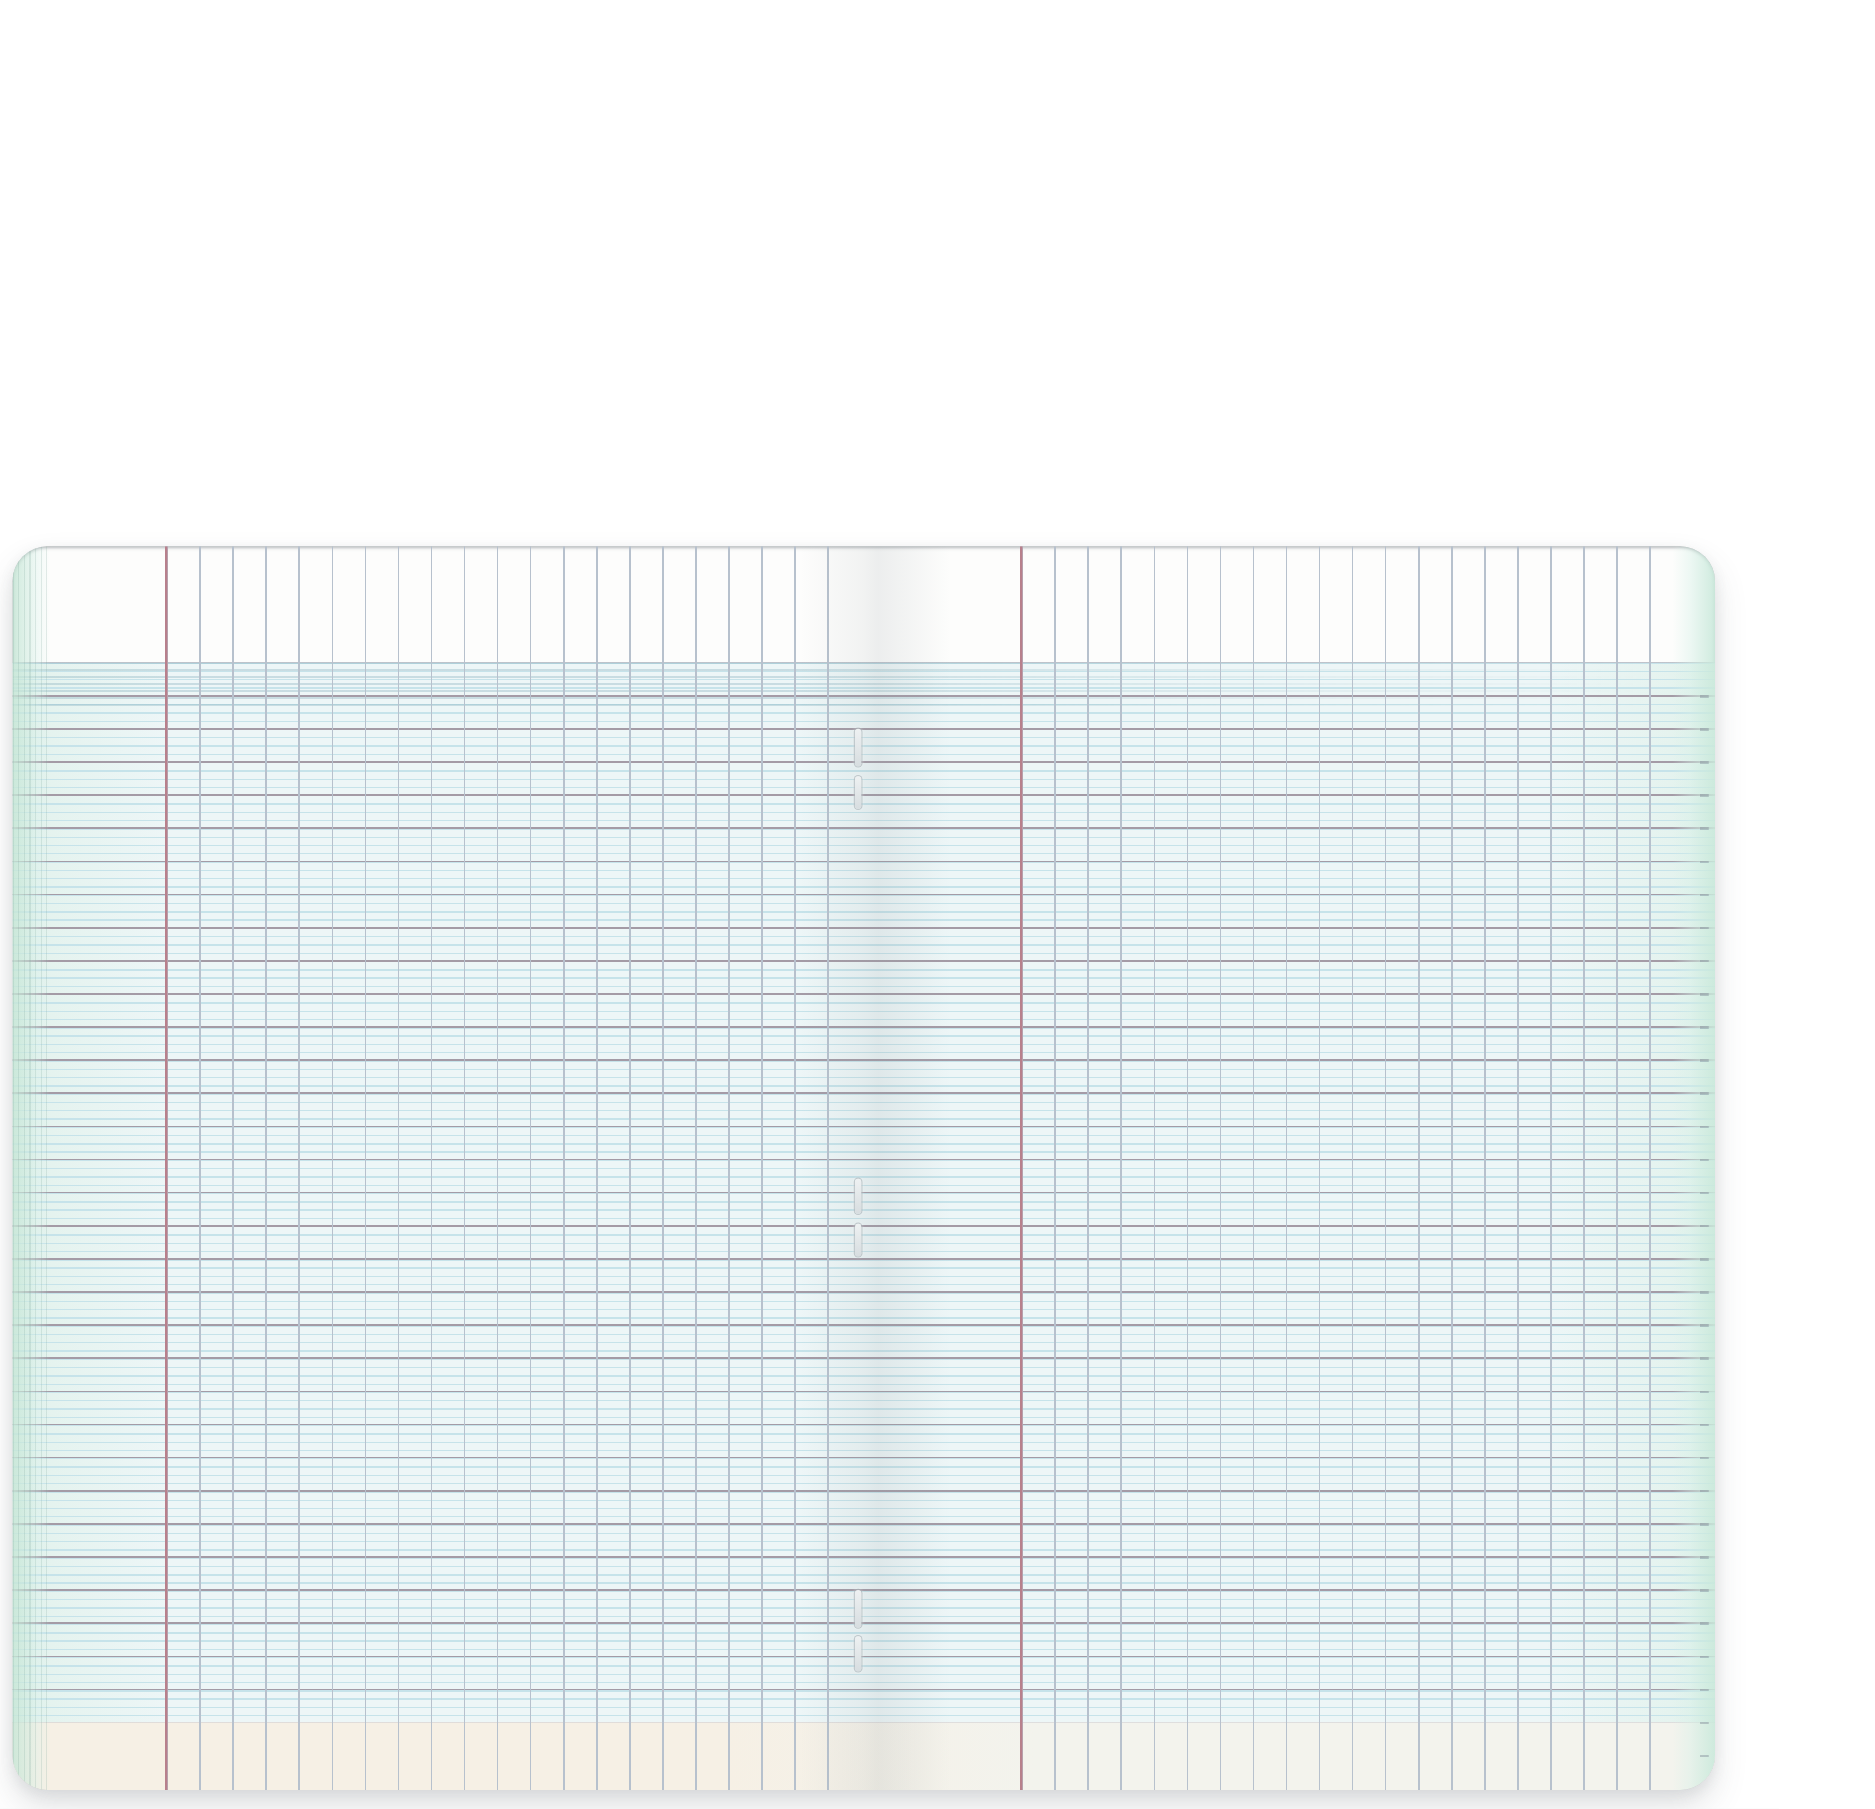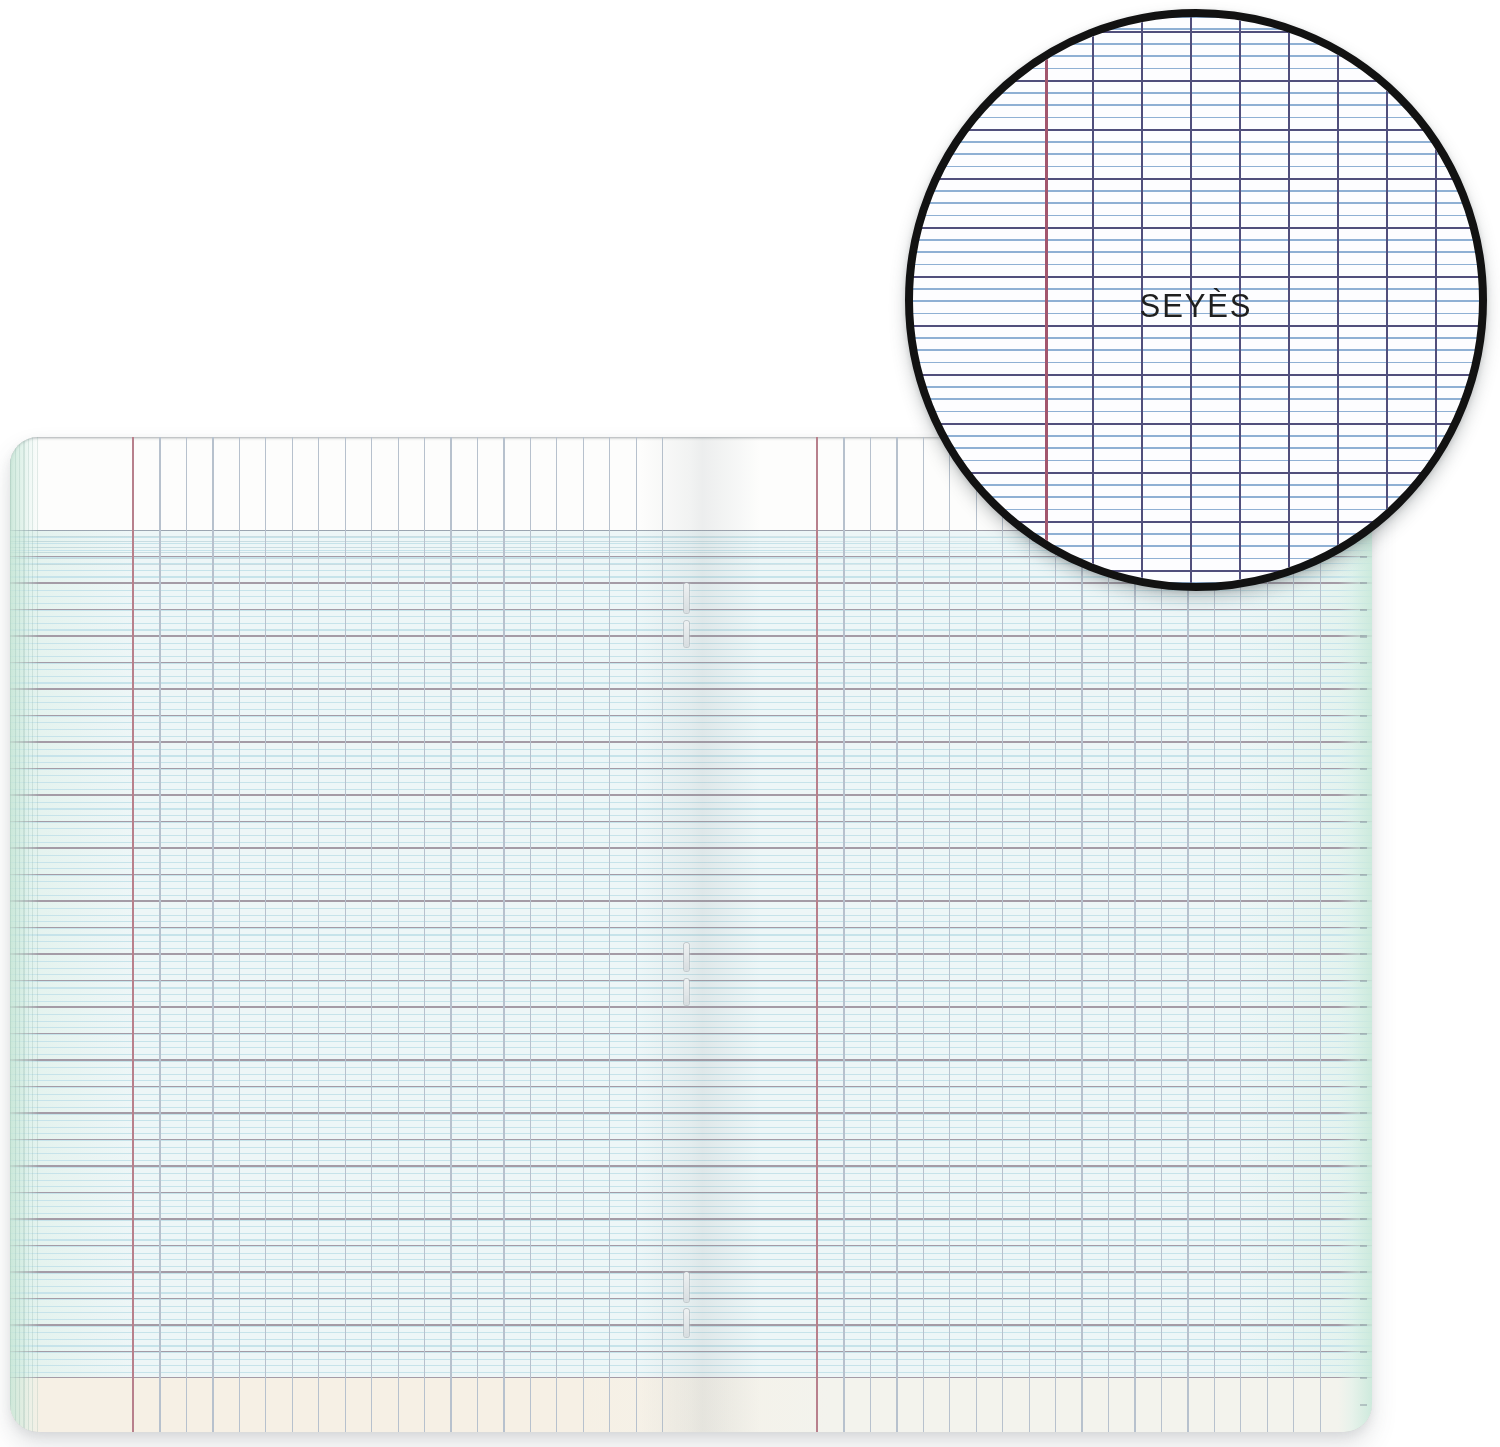--- a/index.html
+++ b/index.html
@@ -139,19 +139,14 @@
     <div class="spine-shade"></div>
 
     <div class="staple" style="top:146px;height:30px;"></div>
     <div class="staple" style="top:184px;height:26px;"></div>
     <div class="staple" style="top:506px;height:28px;"></div>
     <div class="staple" style="top:542px;height:26px;"></div>
     <div class="staple" style="top:835px;height:30px;"></div>
     <div class="staple" style="top:872px;height:28px;"></div>
   </div>
 
-  <div class="inset">
-    <div class="inset-vlines"></div>
-    <div class="inset-redline"></div>
-    <div class="inset-label">SEYÈS</div>
-  </div>
 
 </div>
 
 </body></html>

